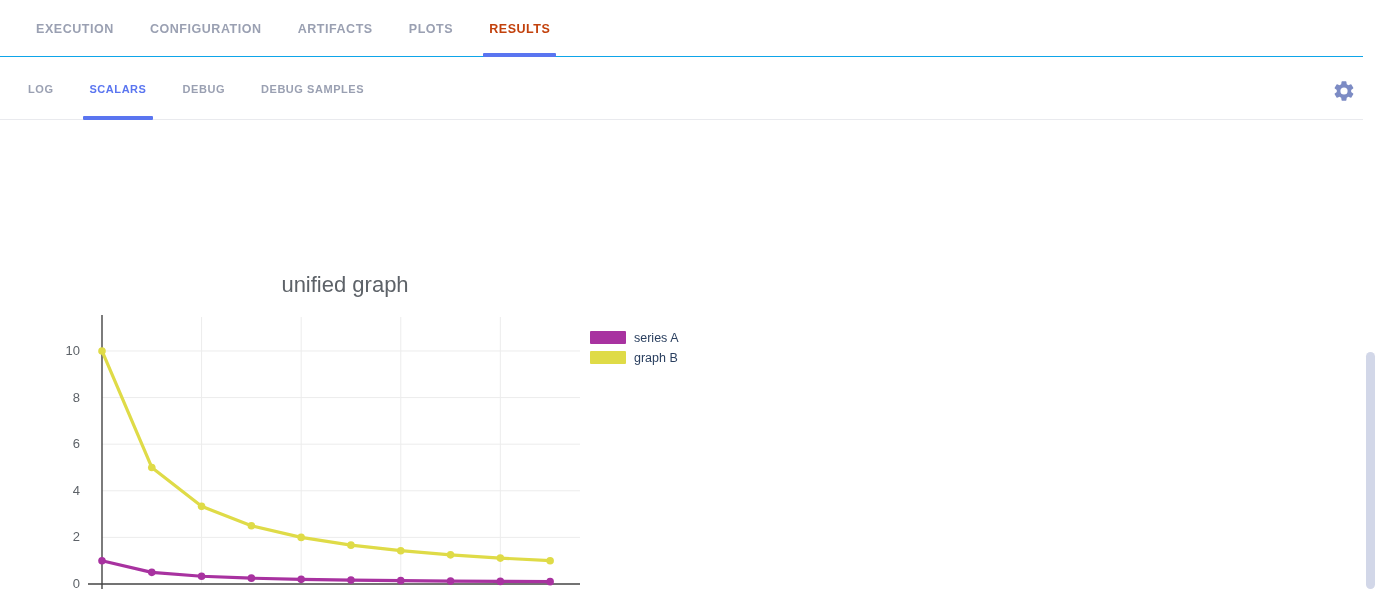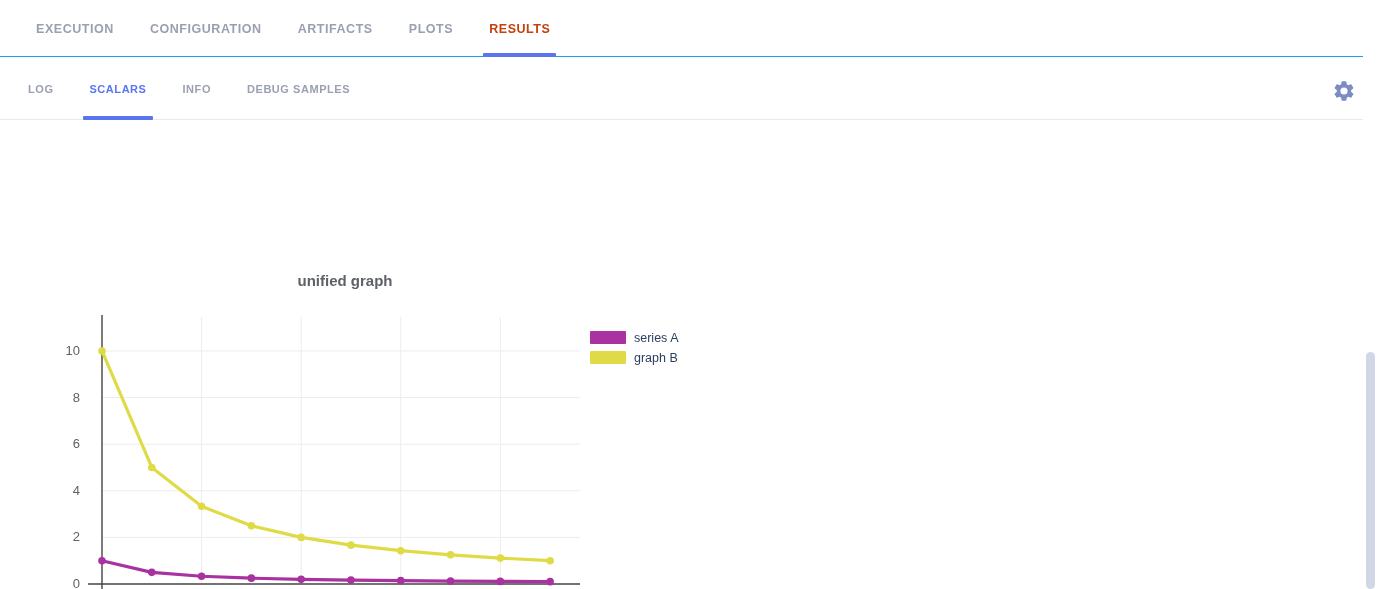--- a/index.html
+++ b/index.html
@@ -91,23 +91,22 @@
     position: relative;
     width: 1378px;
     height: 468px;
     background: #ffffff;
   }
   .chart-title {
     position: absolute;
     left: 0; top: 152px;
     width: 690px;
     text-align: center;
-    font-size: 15px;
+    font-size: 22px;
     color: #5d6268;
-    font-weight: bold;
   }
   .plot-svg { position: absolute; left: 0; top: 0; }
 
   .legend {
     position: absolute;
     left: 590px; top: 208px;
   }
   .legend-row {
     display: flex;
     align-items: center;
@@ -166,21 +165,21 @@
 <div class="secondary-tabs">
   <div class="stab">
     <span>LOG</span>
 
   </div>
   <div class="stab active">
     <span>SCALARS</span>
     <span class="underline"></span>
   </div>
   <div class="stab">
-    <span>INFO</span>
+    <span>DEBUG</span>
 
   </div>
   <div class="stab">
     <span>DEBUG SAMPLES</span>
 
   </div>
 
   <div class="gear-btn">
     <svg width="24" height="24" viewBox="0 0 24 24">
       <path fill="#7c8bc4" d="M19.14 12.94a7.07 7.07 0 0 0 0-1.88l2.03-1.58a.5.5 0 0 0 .12-.64l-1.92-3.32a.5.5 0 0 0-.6-.22l-2.39.96a7.3 7.3 0 0 0-1.63-.94l-.36-2.54a.5.5 0 0 0-.5-.42h-3.84a.5.5 0 0 0-.5.42l-.36 2.54c-.59.24-1.13.56-1.63.94l-2.39-.96a.5.5 0 0 0-.6.22L2.65 8.84a.5.5 0 0 0 .12.64l2.03 1.58a7.07 7.07 0 0 0 0 1.88l-2.03 1.58a.5.5 0 0 0-.12.64l1.92 3.32c.12.22.38.3.6.22l2.39-.96c.5.38 1.04.7 1.63.94l.36 2.54c.04.24.25.42.5.42h3.84c.25 0 .46-.18.5-.42l.36-2.54c.59-.24 1.13-.56 1.63-.94l2.39.96c.22.08.48 0 .6-.22l1.92-3.32a.5.5 0 0 0-.12-.64l-2.03-1.58zM12 15.6A3.6 3.6 0 1 1 12 8.4a3.6 3.6 0 0 1 0 7.2z"></path>

